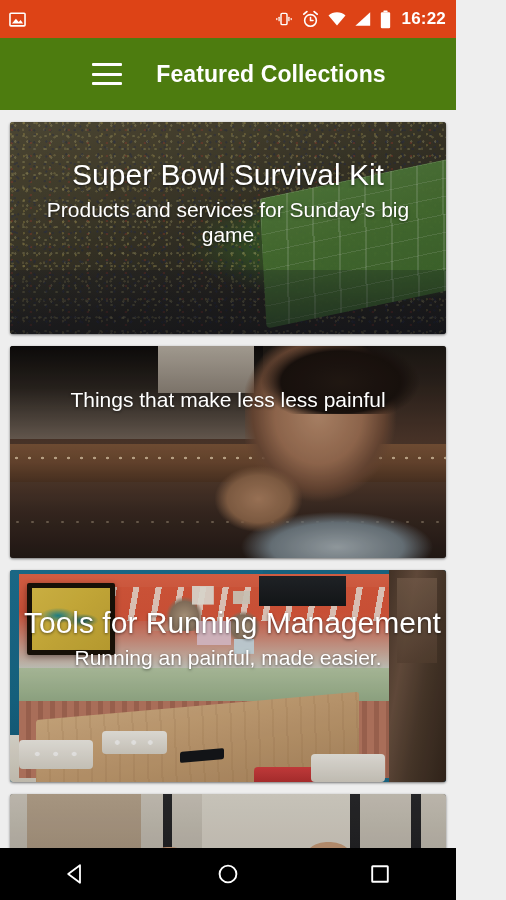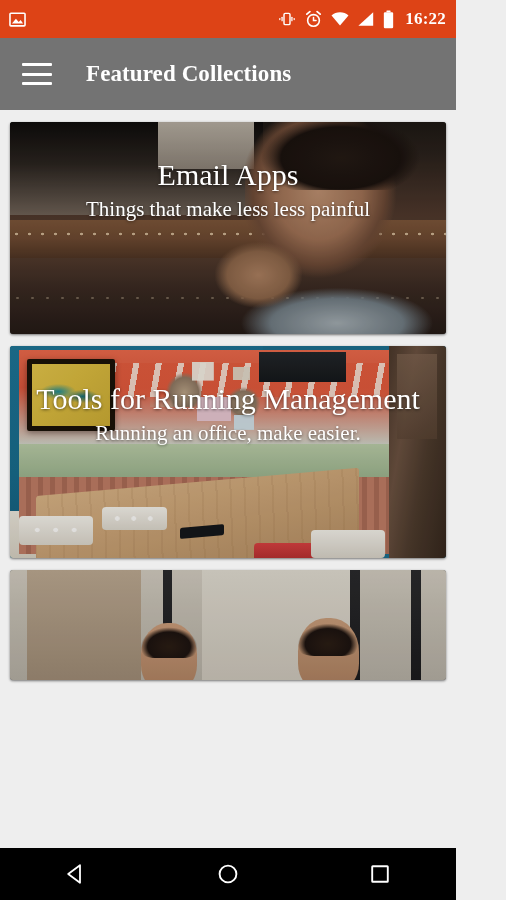--- a/index.html
+++ b/index.html
@@ -2,36 +2,36 @@
 <html><head>
 <meta charset="utf-8">
 <style>
   * { margin:0; padding:0; box-sizing:border-box; }
   html,body {
     width:506px; height:900px;
     font-family:"Liberation Sans", sans-serif;
     background:#eeeeee;
     overflow:hidden;
   }
-  #phone { position:relative; width:456px; height:900px; background:#eeeeee;font-family:Liberation Serif, serif; }
+  #phone { position:relative; width:456px; height:900px; background:#eeeeee; }
 
   
   .statusbar {
     position:relative; height:38px; background:#dd4316;
     display:flex; align-items:center; padding:0 10px 0 8px;
   }
   .sb-left { display:flex; align-items:center; gap:6px; }
   .sb-right { margin-left:auto; display:flex; align-items:center; gap:7px; }
   .sb-time { color:#ffffff; font-size:17px; font-weight:bold; letter-spacing:.2px; margin-left:3px; }
   .sbicon { display:block; }
 
   
   .appbar {
-    position:relative; height:72px; background:#737373;
-    display:flex; align-items:center; padding-left:22px;
+    position:relative; height:72px; background:#4d7c0f;
+    display:flex; align-items:center; padding-left:22px;justify-content:center;
   }
   .hamburger { width:30px; height:22px; display:flex; flex-direction:column;
     justify-content:space-between; cursor:pointer; }
   .hamburger span { display:block; height:3px; background:#fff; border-radius:1px; width:100%; }
   .appbar-title {
     color:#ffffff; font-size:23px; font-weight:bold; margin-left:34px;
     letter-spacing:.1px;
   }
 
   
@@ -345,37 +345,49 @@
     <div class="hamburger">
       <span></span>
         <span></span>
         <span></span>
     </div>
     <div class="appbar-title">Featured Collections</div>
   </div>
 
   <div class="list">
 
+    <div class="card">
+      <div class="card-bg">
+        <div class="bg-stadium"></div>
+        <div class="stadium-noise"></div>
+        <div class="stadium-field"></div>
+        <div class="stadium-dark-band"></div>
+      </div>
+      <div class="card-scrim"></div>
+      <div class="card-text">
+        <div class="card-title">Super Bowl Survival Kit</div>
+        <div class="card-sub">Products and services for Sunday's big game</div>
+      </div>
+    </div>
 
     <div class="card">
       <div class="card-bg">
         <div class="bg-email"></div>
         <div class="email-wall"></div>
         <div class="email-framewhite"></div>
         <div class="email-bench"></div>
         <div class="email-studs"></div>
         <div class="email-studs2"></div>
         <div class="email-head"></div>
         <div class="email-hair"></div>
         <div class="email-shirt"></div>
         <div class="email-hand"></div>
       </div>
       <div class="card-scrim"></div>
       <div class="card-text">
-        <div class="card-title">Email Apps</div>
         <div class="card-sub">Things that make less less painful</div>
       </div>
     </div>
 
     <div class="card">
       <div class="card-bg">
         <div class="bg-office"></div>
         <div class="office-wall"></div>
         <div class="office-wall-lower"></div>
         <div class="office-window"></div>
@@ -401,21 +413,21 @@
           </div>
         <div class="chair chair-w2">
             <div class="chair-dots-dark"></div>
           </div>
         <div class="chair chair-red2"></div>
         <div class="chair chair-w3"></div>
       </div>
       <div class="card-scrim"></div>
       <div class="card-text">
         <div class="card-title">Tools for Running Management</div>
-        <div class="card-sub">Running an office, make easier.</div>
+        <div class="card-sub">Running an painful, made easier.</div>
       </div>
     </div>
 
     <div class="card partial">
       <div class="card-bg">
         <div class="bg-people"></div>
         <div class="ppl-bg-panel"></div>
         <div class="ppl-bg-panel2"></div>
         <div class="ppl-dark-col" style="left:35%"></div>
         <div class="ppl-dark-col" style="left:78%"></div>

